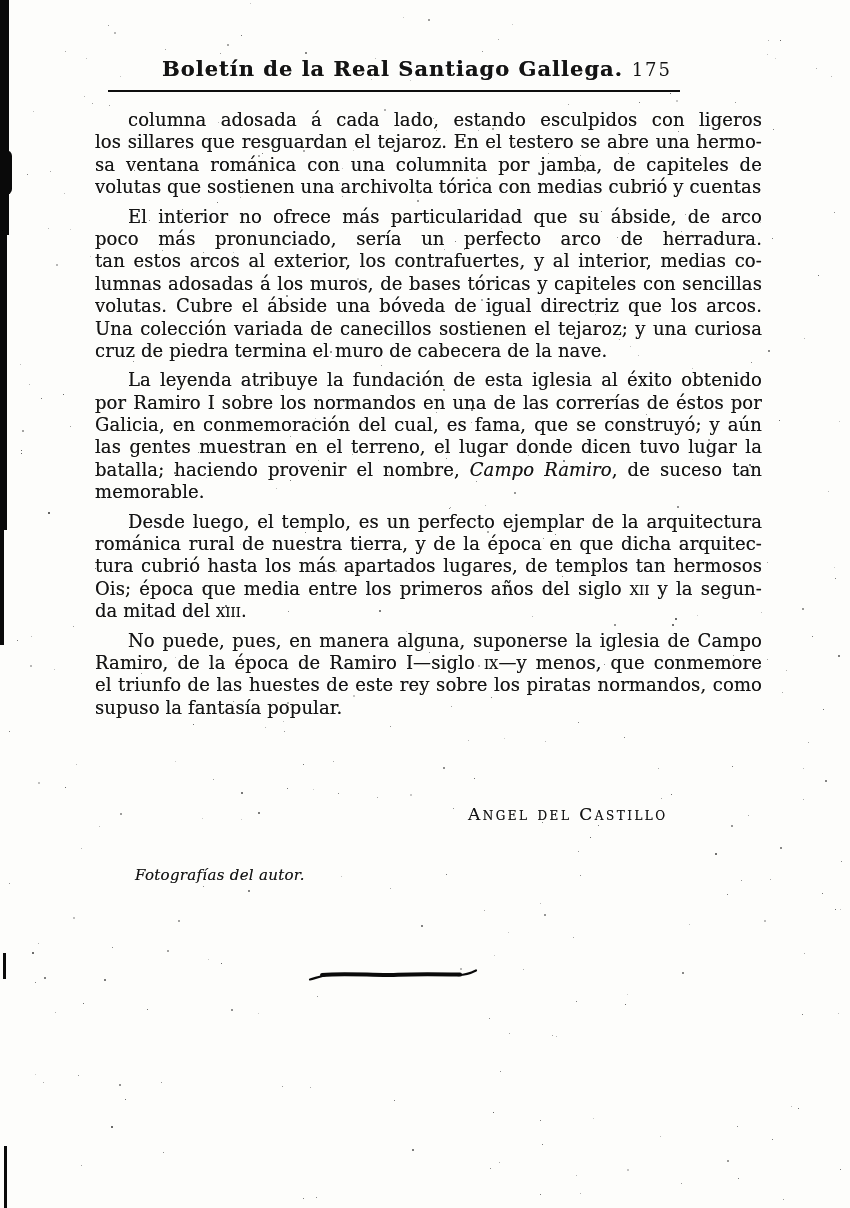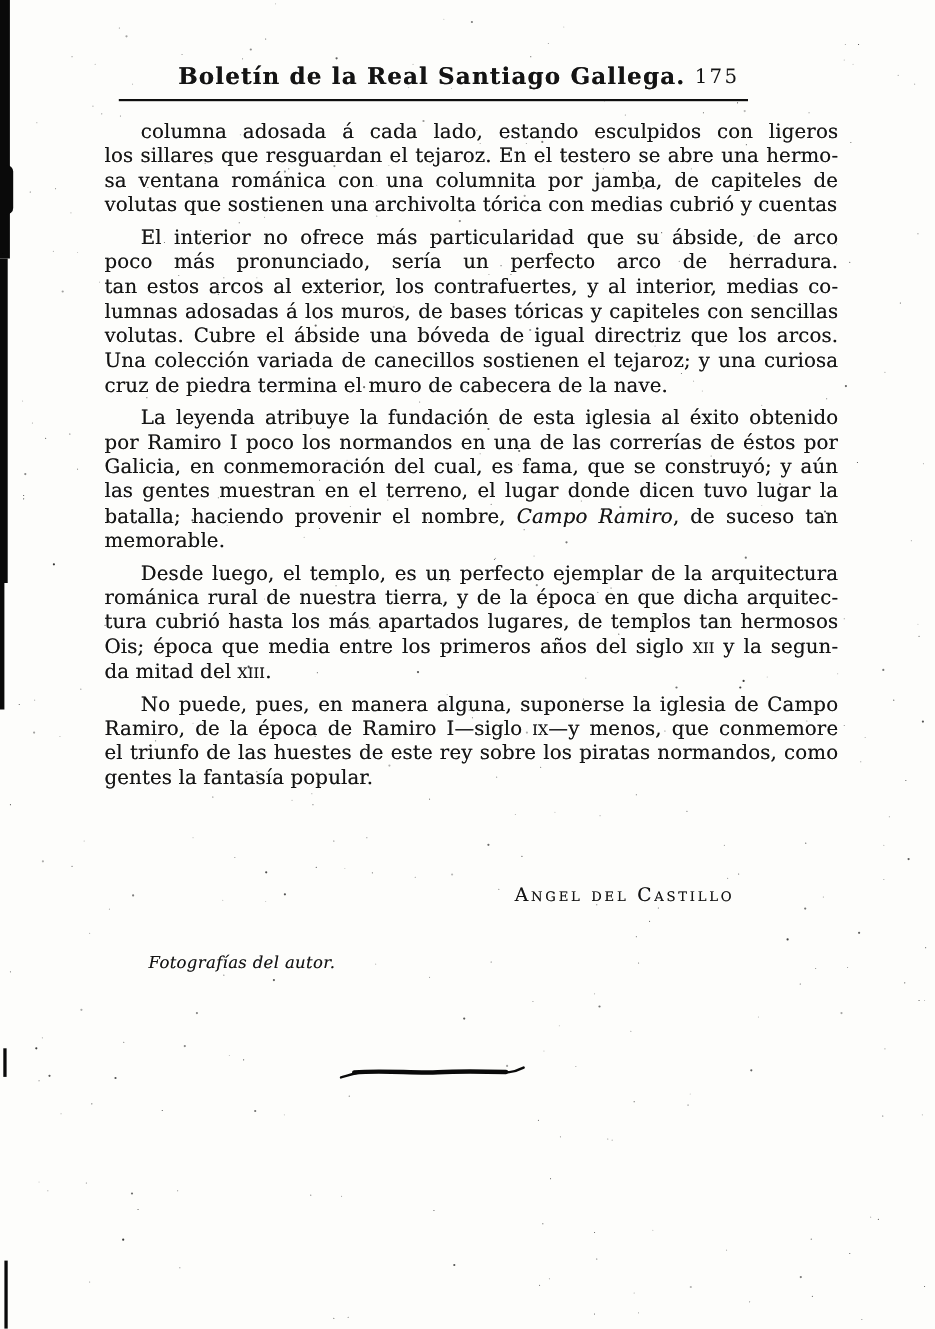--- a/index.html
+++ b/index.html
@@ -477,38 +477,38 @@
         <div class="line just"><span>El interior no ofrece más particularidad que su ábside, de arco</span></div>
         <div class="line just"><span>poco más pronunciado, sería un perfecto arco de herradura. Contrarres-</span></div>
         <div class="line just"><span>tan estos arcos al exterior, los contrafuertes, y al interior, medias co-</span></div>
         <div class="line just"><span>lumnas adosadas á los muros, de bases tóricas y capiteles con sencillas</span></div>
         <div class="line just"><span>volutas. Cubre el ábside una bóveda de igual directriz que los arcos.</span></div>
         <div class="line just"><span>Una colección variada de canecillos sostienen el tejaroz; y una curiosa</span></div>
         <div class="line"><span>cruz de piedra termina el muro de cabecera de la nave.</span></div>
       </div>
       <div class="para">
         <div class="line just"><span>La leyenda atribuye la fundación de esta iglesia al éxito obtenido</span></div>
-        <div class="line just"><span>por Ramiro I poco los normandos en una de las correrías de éstos por</span></div>
+        <div class="line just"><span>por Ramiro I sobre los normandos en una de las correrías de éstos por</span></div>
         <div class="line just"><span>Galicia, en conmemoración del cual, es fama, que se construyó; y aún</span></div>
         <div class="line just"><span>las gentes muestran en el terreno, el lugar donde dicen tuvo lugar la</span></div>
         <div class="line just"><span>batalla; haciendo provenir el nombre, </span><span class="i">Campo Ramiro</span><span>, de suceso tan</span></div>
         <div class="line"><span>memorable.</span></div>
       </div>
       <div class="para">
         <div class="line just"><span>Desde luego, el templo, es un perfecto ejemplar de la arquitectura</span></div>
         <div class="line just"><span>románica rural de nuestra tierra, y de la época en que dicha arquitec-</span></div>
         <div class="line just"><span>tura cubrió hasta los más apartados lugares, de templos tan hermosos</span></div>
         <div class="line just"><span>Ois; época que media entre los primeros años del siglo </span><span class="sc">xii</span><span> y la segun-</span></div>
         <div class="line"><span>da mitad del </span><span class="sc">xiii</span><span>.</span></div>
       </div>
       <div class="para">
         <div class="line just"><span>No puede, pues, en manera alguna, suponerse la iglesia de Campo</span></div>
         <div class="line just"><span>Ramiro, de la época de Ramiro I—siglo </span><span class="sc">ix</span><span>—y menos, que conmemore</span></div>
         <div class="line just"><span>el triunfo de las huestes de este rey sobre los piratas normandos, como</span></div>
-        <div class="line"><span>gentes la fantasía popular.</span></div>
+        <div class="line"><span>supuso la fantasía popular.</span></div>
       </div>
     </div>
 
   <div class="signature">Angel del Castillo</div>
 
   <div class="footnote">Fotografías del autor.</div>
 
   <svg class="flourish" width="172" height="18" viewBox="0 0 172 18">
     <path d="M14 9 C 40 6.5, 68 10, 90 8.8 S 136 8.2, 152 8.6" fill="none" stroke="#0a0a0a" stroke-width="4" stroke-linecap="round"></path>
     <path d="M2 13.5 C 6 12.5, 10 11, 17 9.2" fill="none" stroke="#0a0a0a" stroke-width="2.2" stroke-linecap="round"></path>

